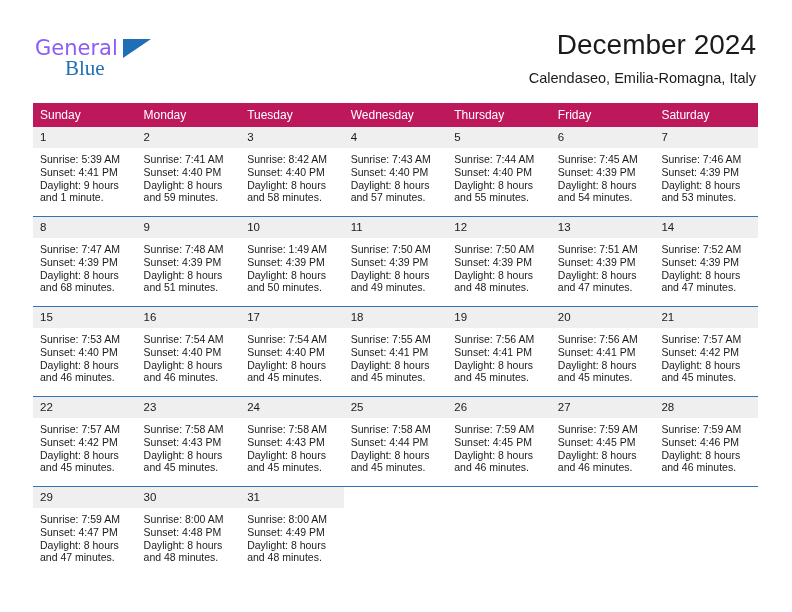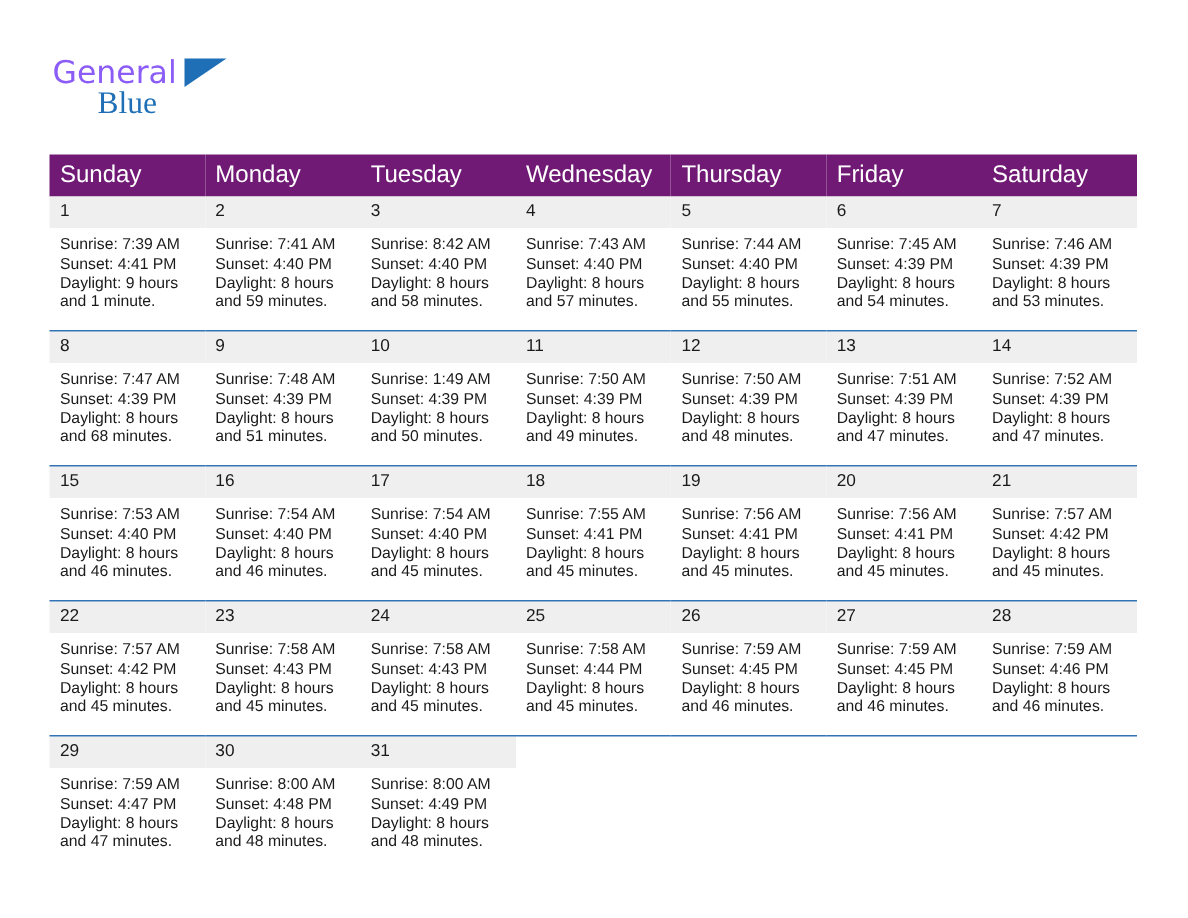--- a/index.html
+++ b/index.html
@@ -98,23 +98,23 @@
     position: absolute;
     left: 33px;
     top: 103px;
     width: 725px;
     border-collapse: collapse;
     table-layout: fixed;
   }
   .calendar col { width: 103.57px; }
 
   .calendar thead th {
-    background: #701a75;
+    background: #be185d;
     color: #ffffff;
-    font-size: 16px;
+    font-size: 12px;
     font-weight: 400;
     text-align: left;
     padding: 5px 0 5px 7px;
     height: 12px;
     border: none;
     font-family: "Liberation Sans", sans-serif;
   }
 
   .calendar td {
     vertical-align: top;
@@ -164,20 +164,24 @@
 <div class="page">
 
   <div class="header">
 
     <div class="logo">
       <span class="logo-general">General</span>
       <span class="logo-tri"></span>
       <span class="logo-blue">Blue</span>
     </div>
 
+    <div class="title-block">
+      <div class="month-title">December 2024</div>
+      <div class="location-subtitle">Calendaseo, Emilia-Romagna, Italy</div>
+    </div>
 
   </div>
 
   <table class="calendar">
     <colgroup>
       <col>
         <col>
         <col>
         <col>
         <col>
@@ -194,21 +198,21 @@
         <th>Friday</th>
         <th>Saturday</th>
       </tr>
     </thead>
     <tbody>
         <tr class="week-row first">
           <td>
             <div class="cell-inner">
               <div class="daynum">1</div>
               <div class="details">
-                <div>Sunrise: 7:39 AM</div>
+                <div>Sunrise: 5:39 AM</div>
                 <div>Sunset: 4:41 PM</div>
                 <div>Daylight: 9 hours</div>
                 <div>and 1 minute.</div>
               </div>
             </div>
           </td>
           <td>
             <div class="cell-inner">
               <div class="daynum">2</div>
               <div class="details">

